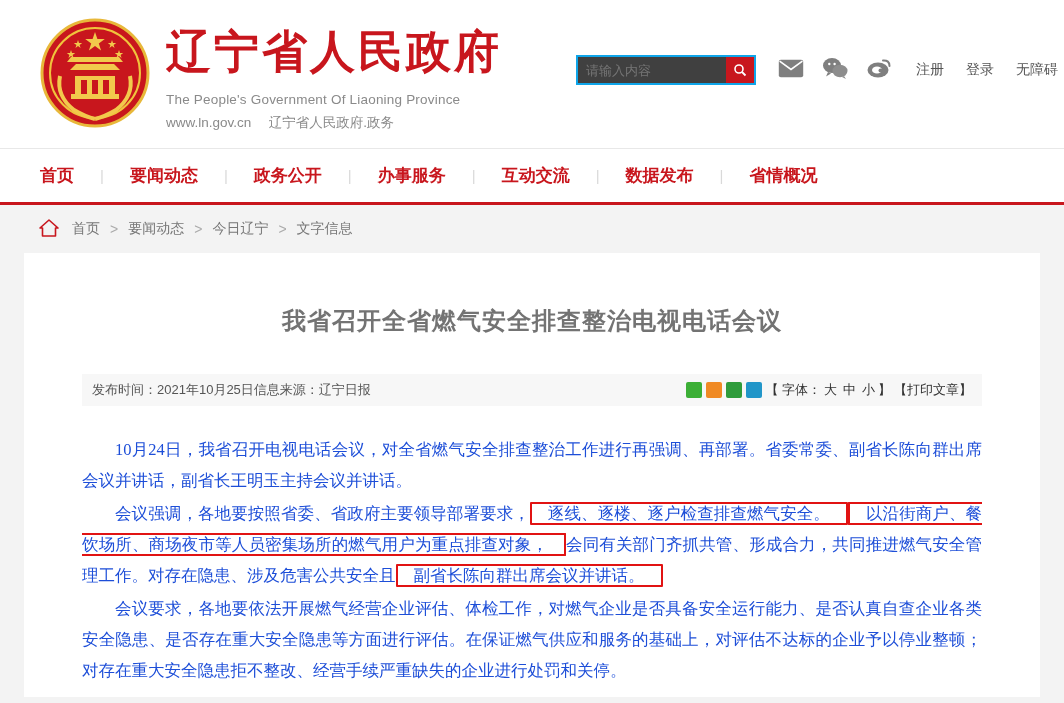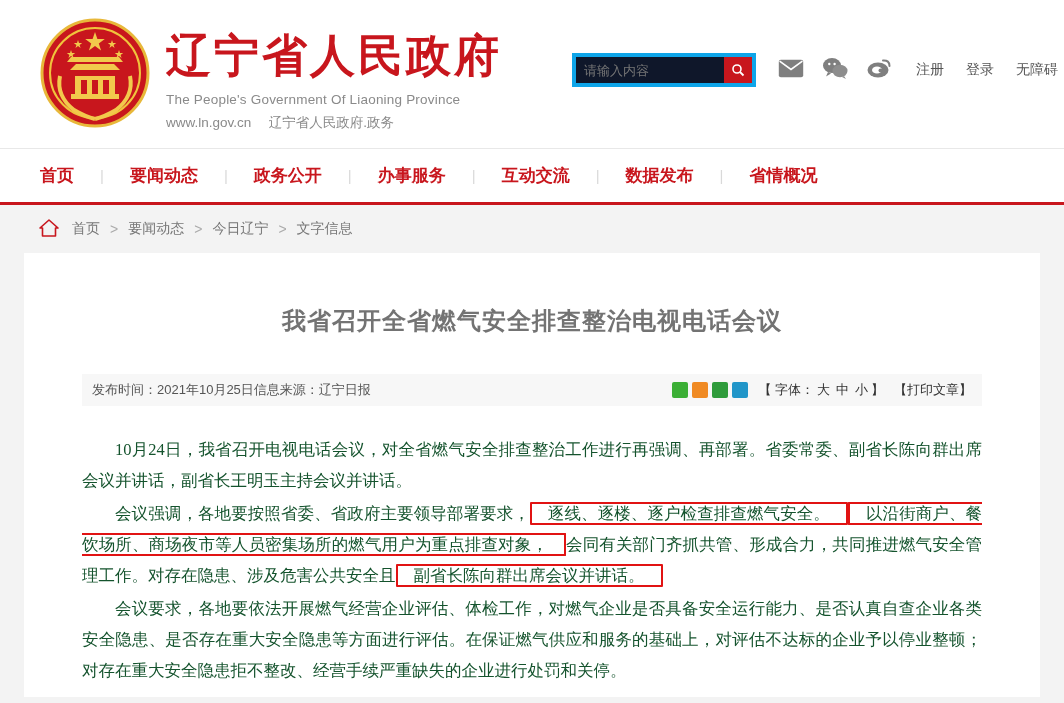--- a/index.html
+++ b/index.html
@@ -35,21 +35,21 @@
     height: 110px;
   }
   .emblem svg { display: block; }
 
   .site-title-block {
     position: absolute;
     left: 166px;
     top: 28px;
   }
   .site-title-cn {
-    font-family: Liberation Serif, serif;
+    font-family: Liberation Mono, monospace;
     font-size: 45px;
     font-weight: bold;
     color: #c8161d;
     letter-spacing: 3px;
     line-height: 56px;
   }
   .site-title-en {
     font-size: 13.5px;
     color: #8a8a8a;
     margin-top: 8px;
@@ -68,23 +68,23 @@
     position: absolute;
     right: 0px;
     top: 55px;
     display: flex;
     align-items: center;
     height: 30px;
   }
   .search-box {
     display: flex;
     align-items: center;
-    border: 4px solid #0ea5e9;
+    border: 2px solid #0ea5e9;
     height: 26px;
-    background: #0f172a;
+    background: #404040;
   }
   .search-input {
     width: 132px;
     height: 24px;
     border: none;
     outline: none;
     padding: 0 8px;
     font-size: 13px;
     color: #999;
     font-family: "Liberation Sans", sans-serif;
@@ -197,21 +197,21 @@
     font-size: 13px;
     color: #555;
     padding: 0 10px;
     box-sizing: border-box;
   }
   .meta-left { display: flex; align-items: center; }
   .meta-right {
     margin-left: auto;
     display: flex;
     align-items: center;
-    gap: 10px;
+    gap: 3px;
   }
   .share-icons { display: flex; gap: 4px; align-items: center; }
   .share-ic {
     width: 16px; height: 16px;
     display: inline-block;
     border-radius: 2px;
     cursor: pointer;
   }
   .si-wechat { background: #3caf36; }
   .si-rss { background: #f08a24; }
@@ -219,21 +219,21 @@
   .si-misc { background: #2196c9; }
   .font-size-ctl { color: #333; }
   .font-size-ctl b { font-weight: normal; cursor: pointer; padding: 0 3px;}
   .print-link { color: #333; cursor: pointer; }
 
   .article-body {
     margin-top: 28px;
     font-family: "Liberation Serif", serif;
     font-size: 16.5px;
     line-height: 31px;
-    color: #14532d;
+    color: #1d4ed8;
     text-align: justify;
   }
   .article-body p { margin: 0 0 2px 0; text-indent: 2em; }
   .hl {
     border: 2px solid #e11313;
     padding: 0 16px;
     border-radius: 1px;
   }
 
   

